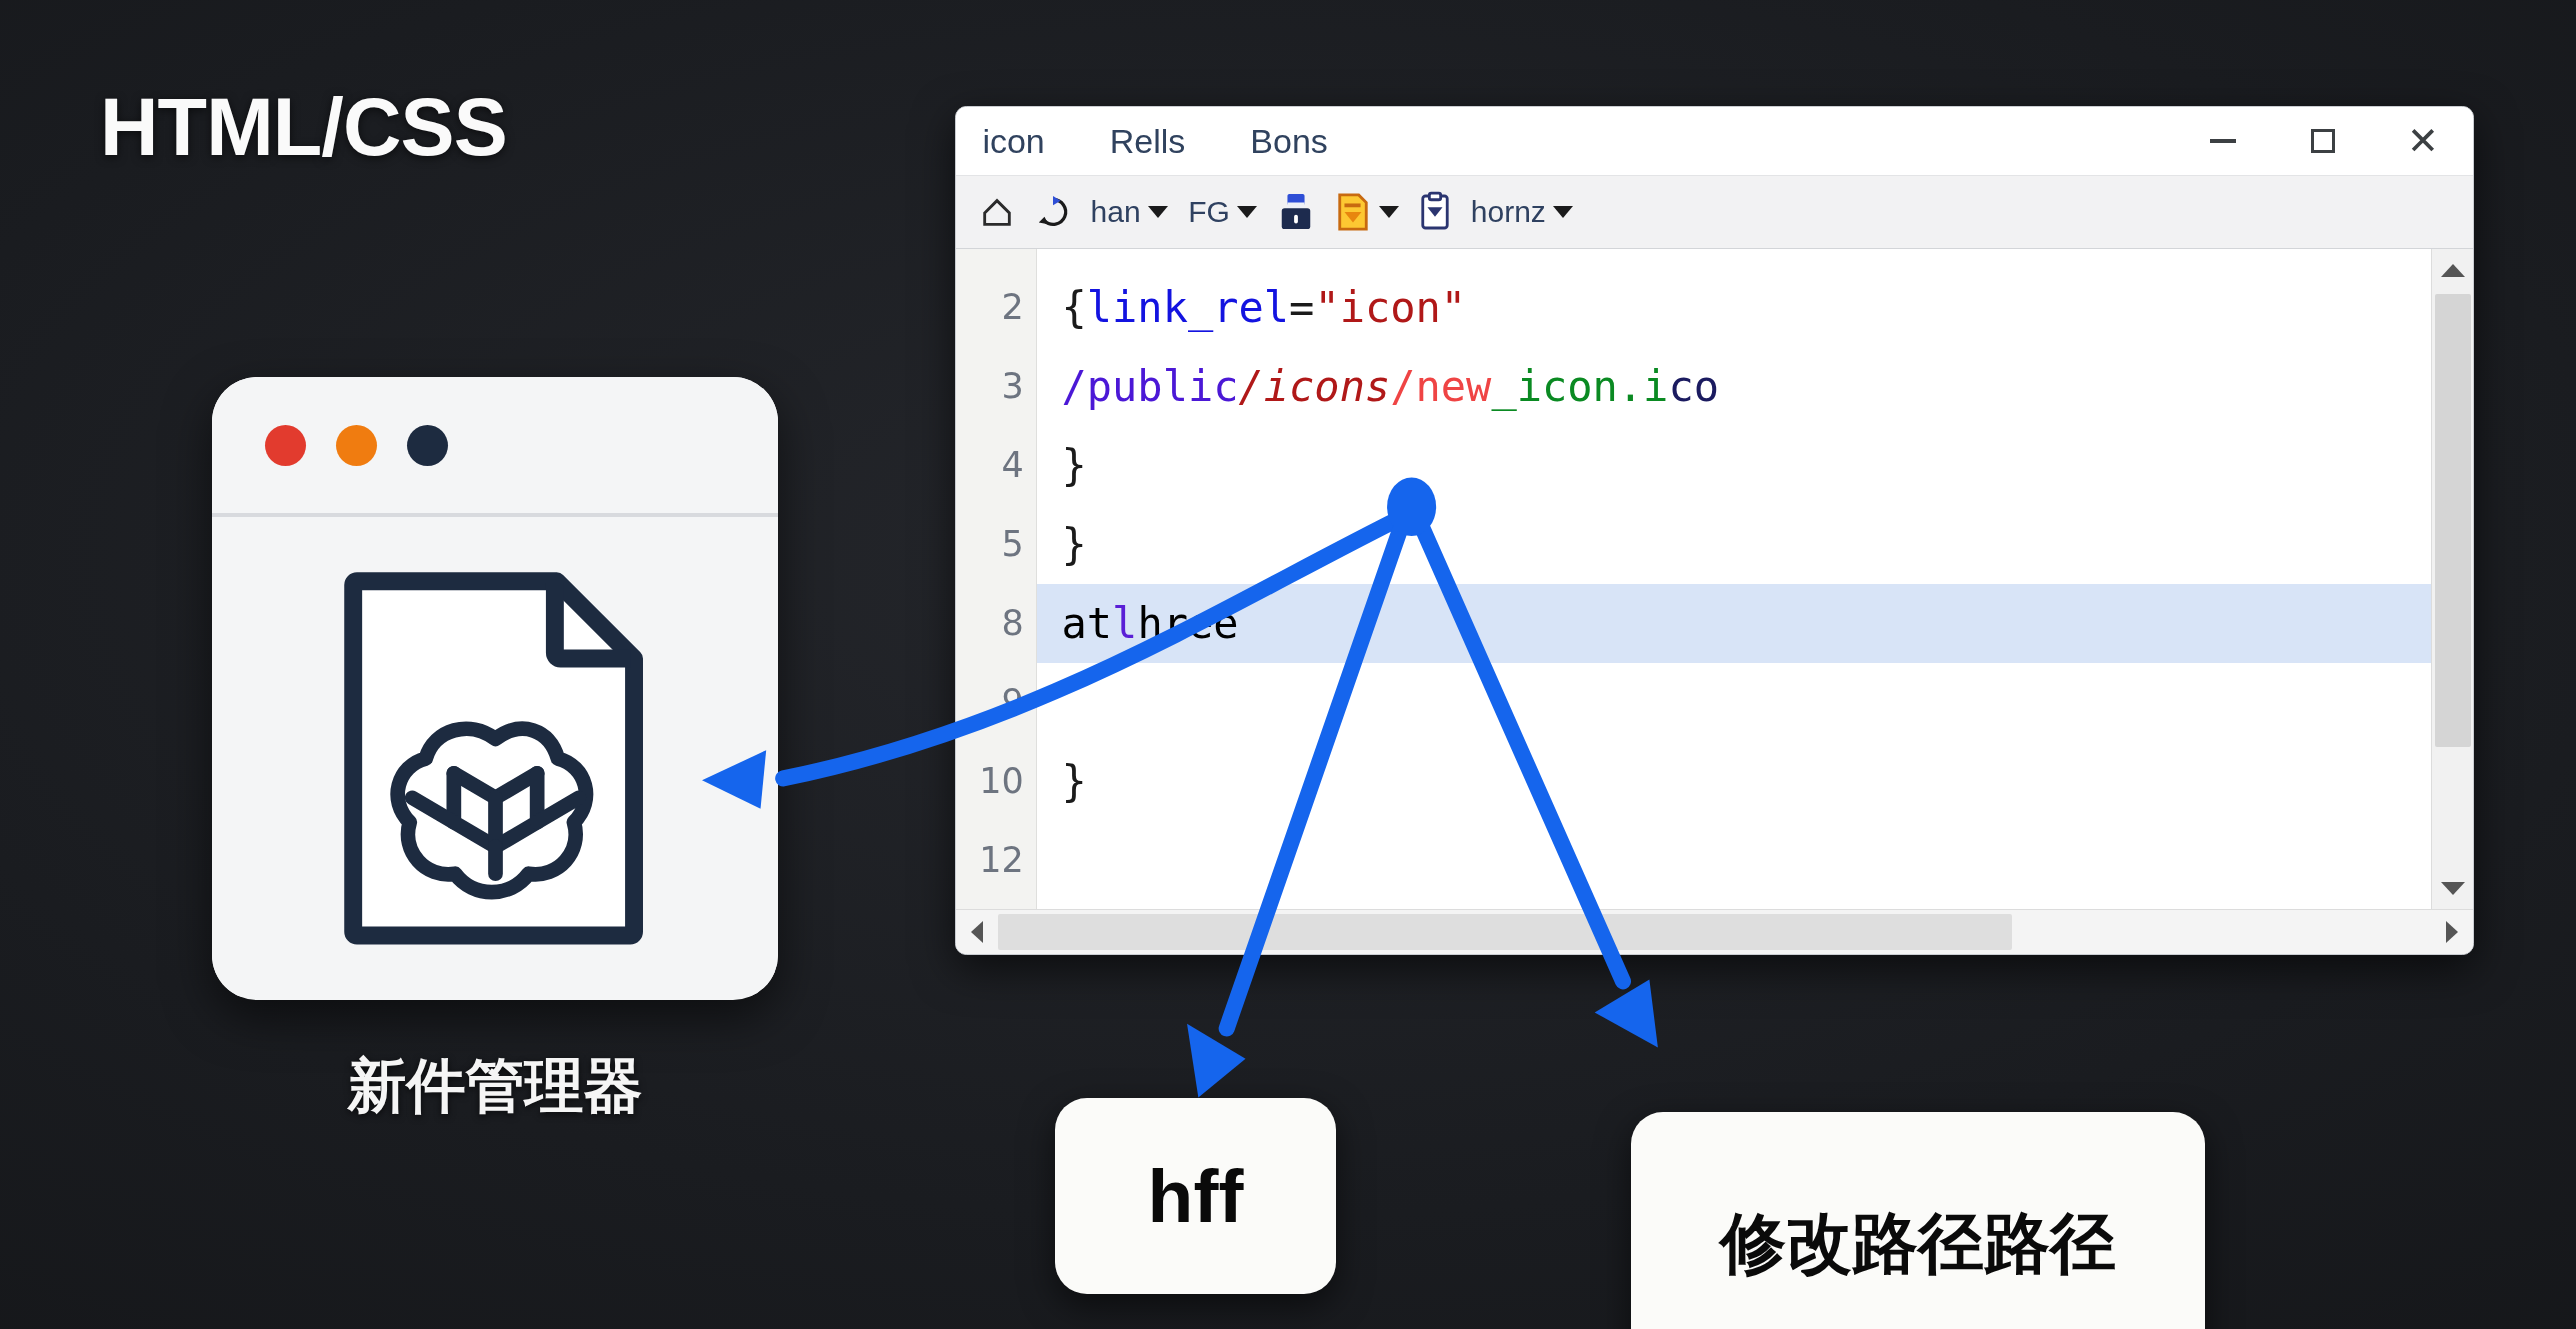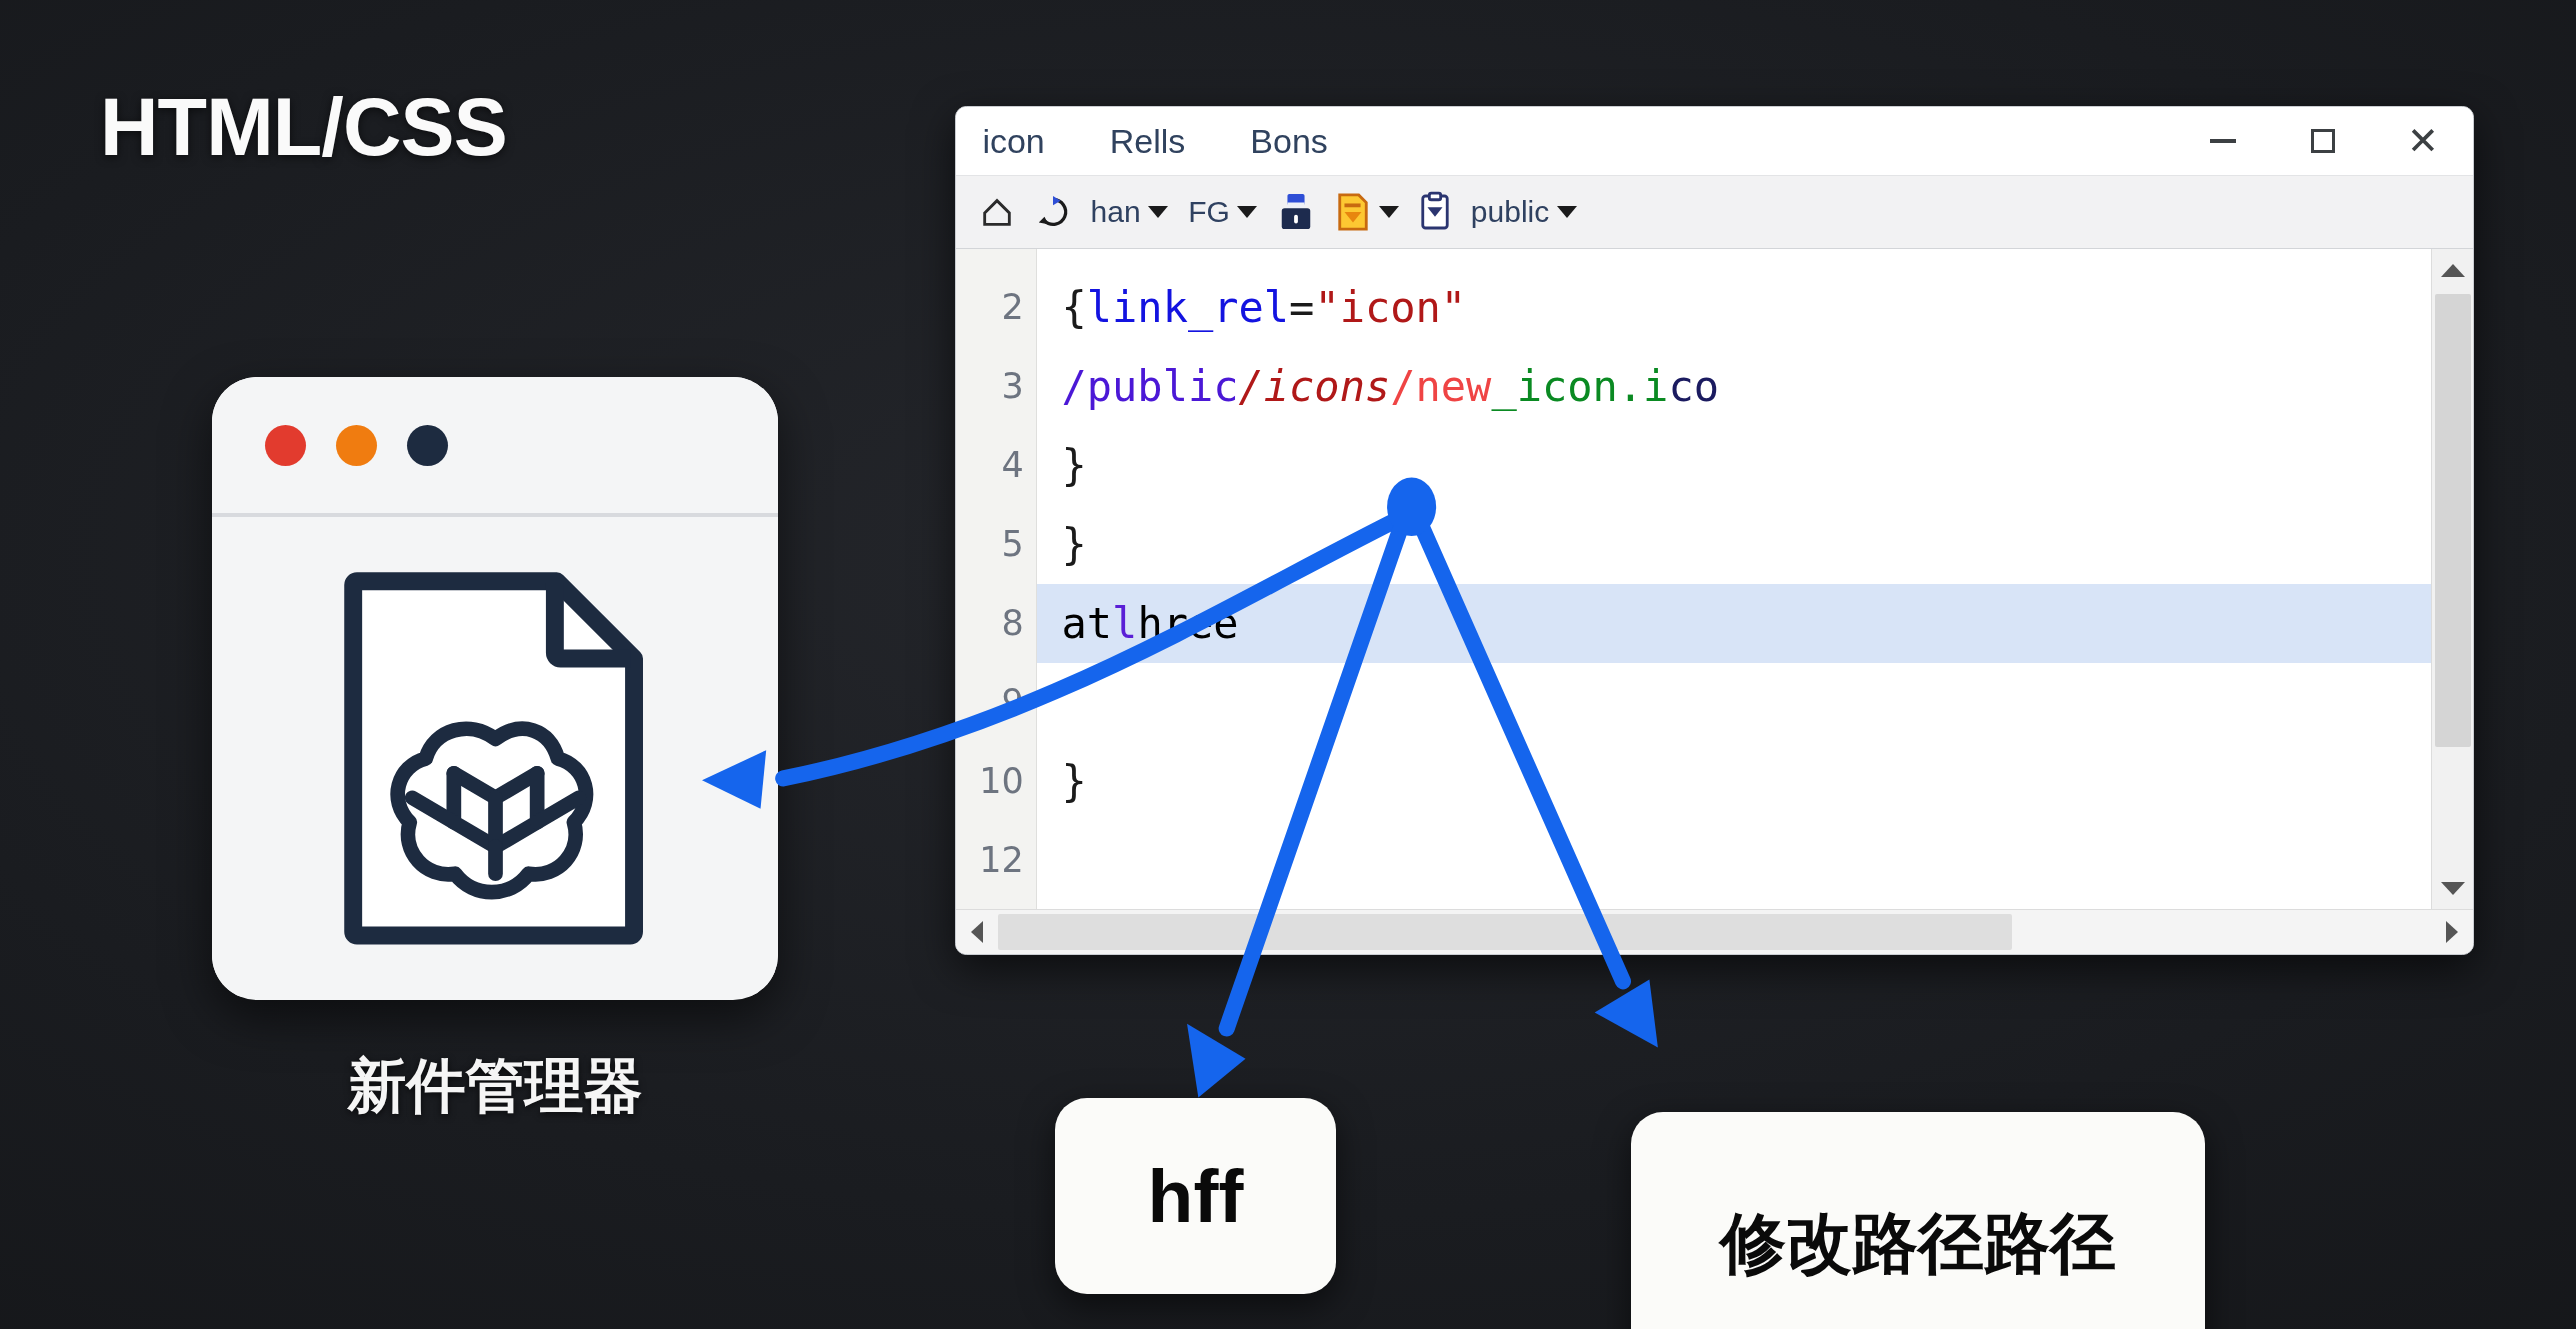--- a/index.html
+++ b/index.html
@@ -332,21 +332,21 @@
       <i class="caret"></i>
     </div>
     <div class="tb-item">
       <svg width="32" height="42" viewBox="0 0 34 44">
         <rect x="4" y="5" width="26" height="34" rx="3" fill="#ffffff" stroke="#2b3570" stroke-width="3"></rect>
         <rect x="11" y="2" width="12" height="7" rx="2" fill="#ffffff" stroke="#2b3570" stroke-width="3"></rect>
         <path d="M9 17 h16 l-8 10 z" fill="#2b3570"></path>
       </svg>
     </div>
     <div class="tb-item">
-      <span>public</span>
+      <span>hornz</span>
       <i class="caret"></i>
     </div>
   </div>
 
   <div class="ew-content">
     <div class="code-area">
       <div class="gutter">
           <div class="ln">2</div>
           <div class="ln">3</div>
           <div class="ln">4</div>

